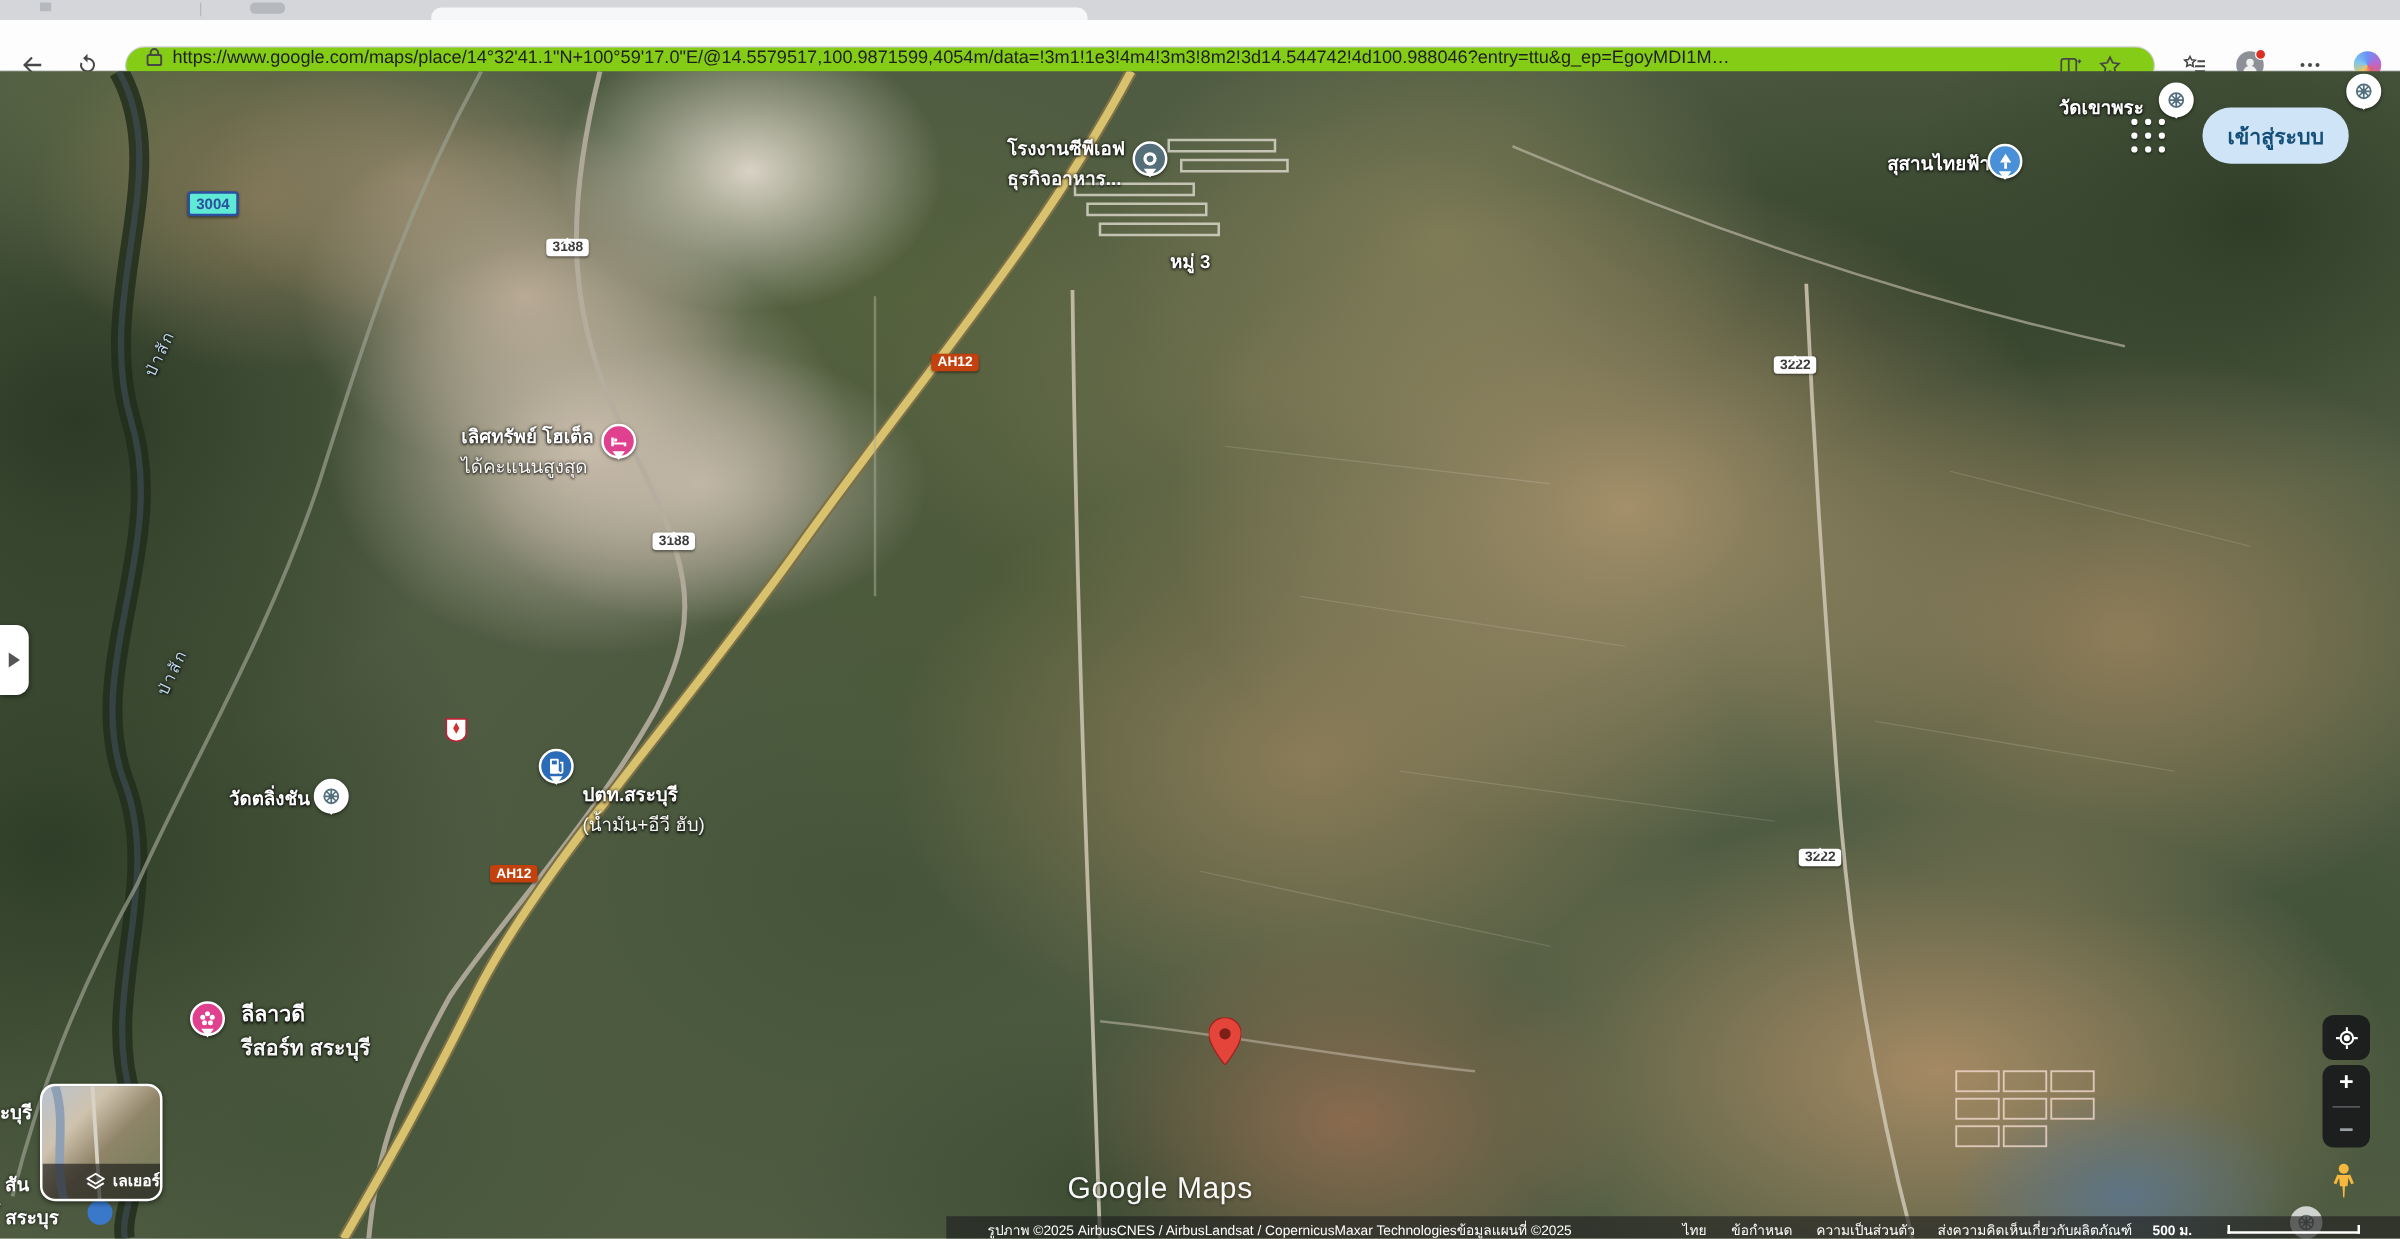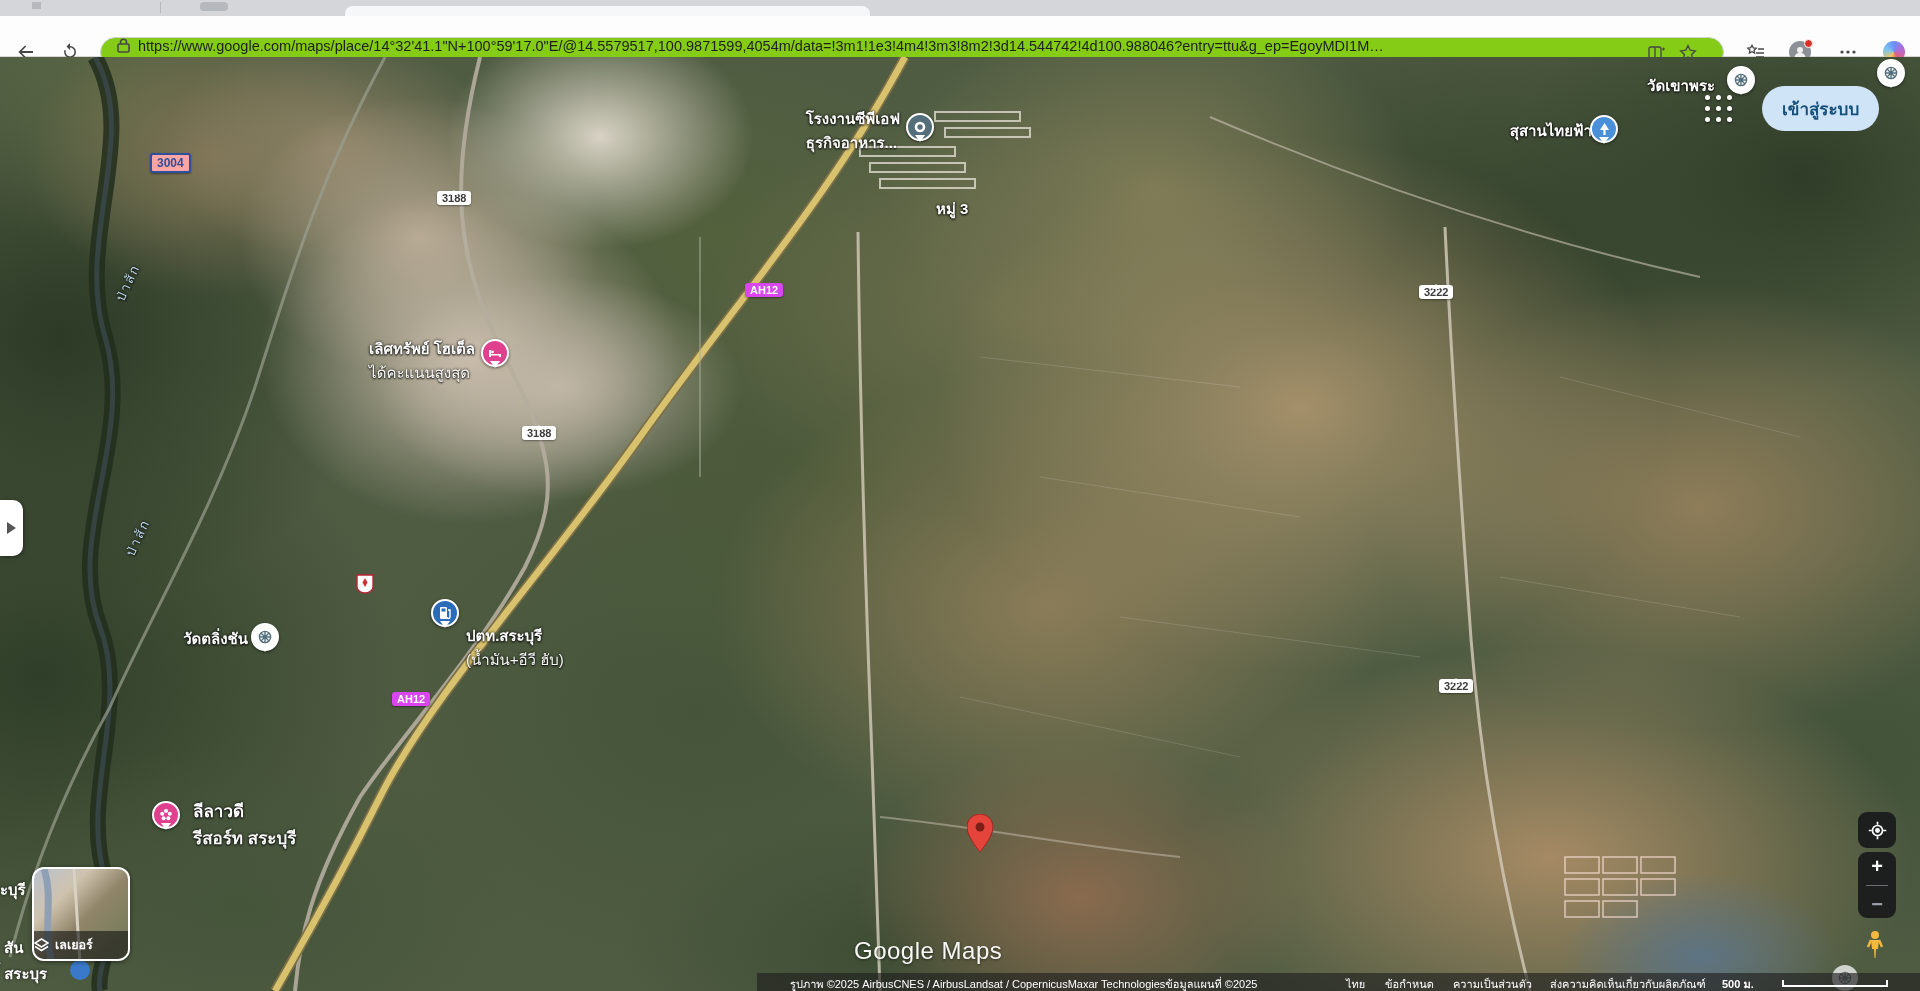--- a/index.html
+++ b/index.html
@@ -65,38 +65,38 @@
   .pin.p-pink  { background:#e0418f; }
   .pin.p-blue  { background:#2b6cb8; }
   .pin.p-ltblue{ background:#4a90d9; }
   .pin.p-slate { background:#546e7a; }
 
   .badge { position:absolute; z-index:5; font-size:11px; font-weight:700; padding:1px 5px; border-radius:3px;
            box-shadow:0 1px 2px rgba(0,0,0,.4); }
   .badge.white { background:#fff; color:#3c3c3c; }
   .badge.white::before { content:""; position:absolute; left:50%; top:-5px; transform:translateX(-50%);
            border:4px solid transparent; border-bottom:5px solid #fff; }
-  .badge.blue { background:#d946ef; color:#fff; }
-  .badge.yellow { background:#fca5a5; color:#2d4f9e; border:2px solid #2d4f9e; font-size:12px; }
+  .badge.blue { background:#c2410c; color:#fff; }
+  .badge.yellow { background:#5eead4; color:#2d4f9e; border:2px solid #2d4f9e; font-size:12px; }
 
   #signin { position:absolute; left:1762px; top:29px; z-index:8; background:#cfe4f7; color:#15507a;
             font-size:17px; font-weight:700; padding:9px 20px; border-radius:24px; cursor:pointer; }
   #appsgrid { position:absolute; left:1705px; top:38px; z-index:8; display:grid; cursor:pointer;
             grid-template-columns:repeat(3,5px); grid-gap:6px; filter:drop-shadow(0 1px 1px rgba(0,0,0,.6)); }
   #appsgrid i { width:5px; height:5px; border-radius:50%; background:#fff; }
 
   #expand-tab { position:absolute; left:0; top:443px; width:23px; height:56px; background:#fff; z-index:8;
             border-radius:0 10px 10px 0; box-shadow:1px 1px 4px rgba(0,0,0,.4); display:flex; align-items:center; justify-content:center; cursor:pointer; }
   #expand-tab i { width:0; height:0; border:6px solid transparent; border-left:9px solid #555; margin-left:6px; }
 
   #layers-card { position:absolute; left:32px; top:810px; width:98px; height:94px; z-index:9; border-radius:12px;
             border:2px solid #fff; overflow:hidden; cursor:pointer; box-shadow:0 1px 4px rgba(0,0,0,.5);
             background:linear-gradient(135deg,#b9c2cf 0%,#cfc3ae 30%,#8f8468 55%,#6f7a58 100%); }
   #layers-strip { position:absolute; left:0; bottom:0; width:100%; height:28px; background:rgba(20,20,20,.62);
-            display:flex; align-items:center; justify-content:flex-start; gap:6px; color:#fff; font-size:12.5px; font-weight:700; }
+            display:flex; align-items:center; justify-content:flex-end; gap:6px; color:#fff; font-size:12.5px; font-weight:700; }
 
   .ctl { position:absolute; background:rgba(24,26,27,.92); color:#fff; border-radius:9px; z-index:9;
          display:flex; align-items:center; justify-content:center; cursor:pointer; }
   #zoomctl { position:absolute; left:1858px; top:795px; width:38px; height:66px; background:rgba(24,26,27,.92);
          border-radius:9px; z-index:9; display:flex; flex-direction:column; align-items:center; justify-content:space-between; padding:5px 0; }
   #zoomctl .zbtn { color:#fff; font-size:20px; font-weight:700; line-height:18px; cursor:pointer; }
   #zoomctl .zdiv { width:22px; height:1px; background:#6a6e72; }
   #zoomctl .zout { color:#9aa0a6; }
 
   #gmaps-wm { position:absolute; left:854px; top:880px; z-index:6; color:#fff; font-size:24px; letter-spacing:.5px;

